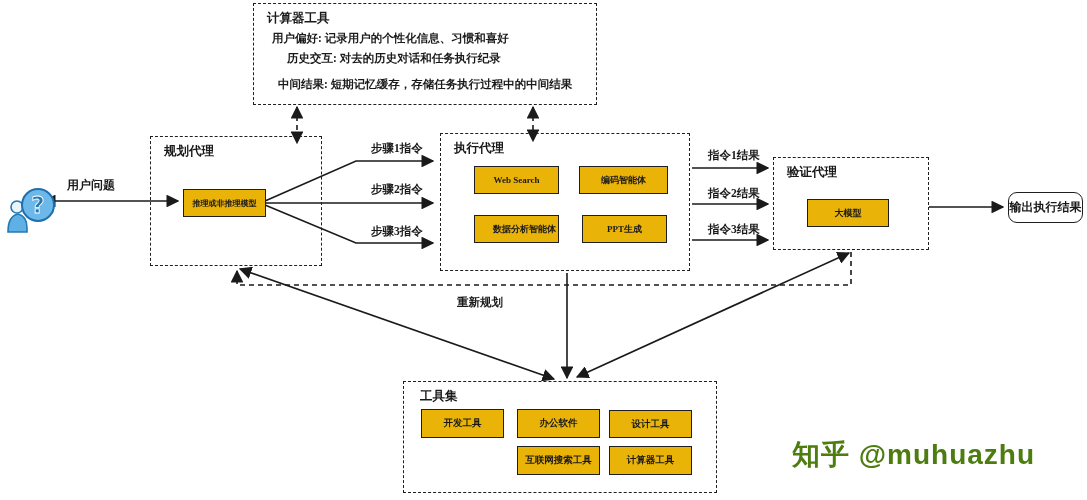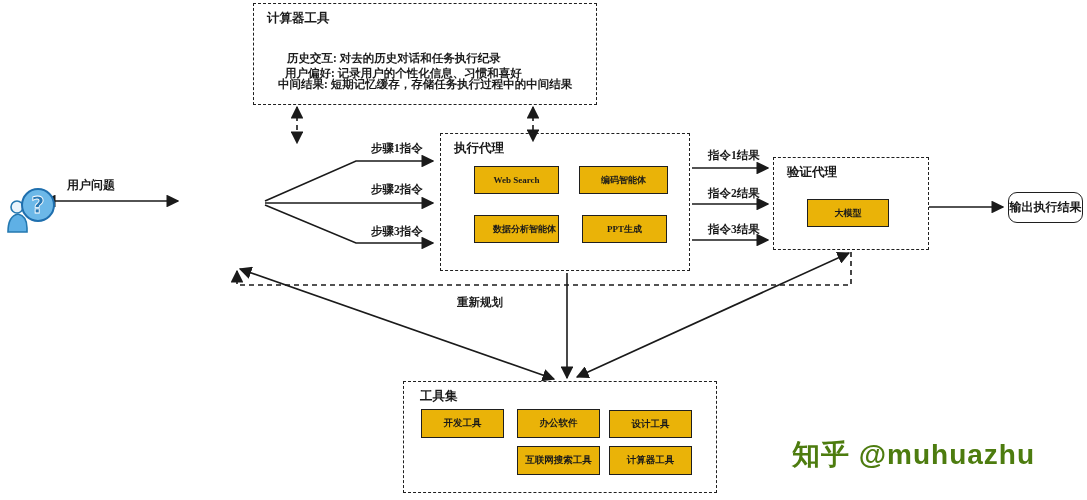--- a/index.html
+++ b/index.html
@@ -62,25 +62,29 @@
   <div class="lbl" style="left:371px;top:141px;">步骤1指令</div>
   <div class="lbl" style="left:371px;top:182px;">步骤2指令</div>
   <div class="lbl" style="left:371px;top:224px;">步骤3指令</div>
   <div class="lbl" style="left:708px;top:148px;">指令1结果</div>
   <div class="lbl" style="left:708px;top:186px;">指令2结果</div>
   <div class="lbl" style="left:708px;top:222px;">指令3结果</div>
   <div class="lbl" style="left:457px;top:295px;">重新规划</div>
 
   <div class="dash-box" style="left:253px;top:3px;width:344px;height:102px;">
     <div class="box-title">计算器工具</div>
-    <div class="mem-line" style="left:31px;top:27px;margin-top:35px;">用户偏好:  记录用户的个性化信息、习惯和喜好</div>
+    <div class="mem-line" style="left:18px;top:27px;">用户偏好:  记录用户的个性化信息、习惯和喜好</div>
     <div class="mem-line" style="left:33px;top:47px;">历史交互:  对去的历史对话和任务执行纪录</div>
     <div class="mem-line" style="left:24px;top:73px;">中间结果:  短期记忆缓存，存储任务执行过程中的中间结果</div>
   </div>
 
+  <div class="dash-box" style="left:150px;top:136px;width:172px;height:130px;">
+    <div class="box-title">规划代理</div>
+    <div class="solid-box" style="left:32px;top:52px;width:83px;height:28px;font-size:8px;">推理或非推理模型</div>
+  </div>
 
   <div class="dash-box" style="left:440px;top:133px;width:250px;height:138px;">
     <div class="box-title">执行代理</div>
     <div class="solid-box" style="left:33px;top:32px;width:85px;height:28px;">Web Search</div>
     <div class="solid-box" style="left:138px;top:32px;width:89px;height:28px;">编码智能体</div>
     <div class="solid-box" style="left:33px;top:81px;width:85px;height:28px;padding-left:16px;">数据分析智能体</div>
     <div class="solid-box" style="left:141px;top:81px;width:85px;height:28px;">PPT生成</div>
   </div>
 
   <div class="dash-box" style="left:773px;top:157px;width:156px;height:93px;">

